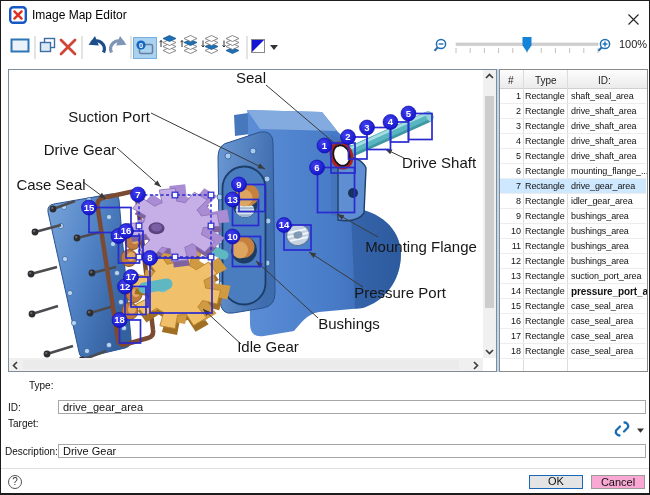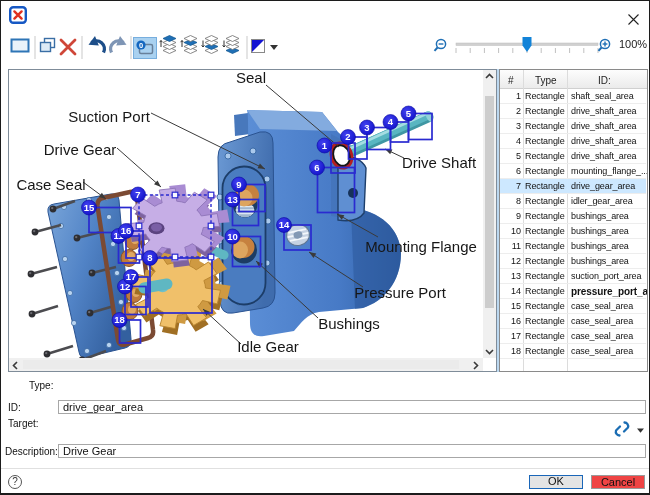--- a/index.html
+++ b/index.html
@@ -6,20 +6,21 @@
 #win{position:relative;width:650px;height:495px;background:#fff;border:1px solid #1c1c1c;border-bottom:2px solid #1c1c1c;overflow:hidden;}
 .abs{position:absolute;}
 .fld{position:absolute;height:14px;border:1px solid #a7a7a7;background:#fff;font-size:11px;color:#111;line-height:12px;padding:0 0 0 4px;}
 </style></head><body>
 <div id="win">
 
 <svg class="abs" style="left:8px;top:5px" width="18" height="18" viewBox="0 0 18 18">
   <rect x="1.2" y="1.2" width="15.6" height="15.6" rx="3" fill="#fff" stroke="#1658c4" stroke-width="2.4"></rect>
   <path d="M5.4,5.4 L12.6,12.6 M12.6,5.4 L5.4,12.6" stroke="#e03020" stroke-width="2.4" stroke-linecap="round"></path>
 </svg>
+<div class="abs" style="left:31px;top:7px;font-size:12px;color:#000;">Image Map Editor</div>
 <svg class="abs" style="left:625px;top:11px" width="15" height="15" viewBox="0 0 15 15">
   <path d="M2.5,2.5 L12.5,12.5 M12.5,2.5 L2.5,12.5" stroke="#222" stroke-width="1.1"></path>
 </svg>
 
 <div class="abs" style="left:0;top:30px;width:650px;height:34px;">
 <svg width="650" height="34" viewBox="0 0 650 34">
   <rect x="10.5" y="8.5" width="17" height="12" fill="#eaf3fa" stroke="#2e75b6" stroke-width="2"></rect>
   <line x1="34" y1="5" x2="34" y2="28" stroke="#c9c9c9"></line>
   <rect x="43.5" y="7.5" width="10" height="9" fill="#fff" stroke="#3a6ea5" stroke-width="1.4"></rect>
   <rect x="39.5" y="11.5" width="10" height="9" fill="#ddeaf6" stroke="#3a6ea5" stroke-width="1.4"></rect>
@@ -464,14 +465,14 @@
  </g>
 </svg>
 <svg class="abs" style="left:635px;top:426px" width="9" height="7" viewBox="0 0 9 7">
       <path d="M1,1.5 L8,1.5 L4.5,5.8 Z" fill="#333"></path>
     </svg>
 <div class="abs" style="left:4px;top:445px;font-size:10px;color:#111;text-align:center;">Description:</div>
 <div class="fld" style="left:57px;top:443px;width:588px;">Drive Gear</div>
 <div class="abs" style="left:0;top:467px;width:650px;height:1px;background:#e0e0e0;"></div>
 <div class="abs" style="left:7px;top:474px;width:14px;height:14px;border:1.4px solid #555;border-radius:50%;font-size:10px;color:#333;text-align:center;line-height:11px;">?</div>
 <div class="abs" style="left:528px;top:474px;width:54px;height:14px;background:#e4e4e4;border:1.5px solid #1a66b8;font-size:11px;color:#111;text-align:center;line-height:11px;">OK</div>
-<div class="abs" style="left:590px;top:474px;width:54px;height:14px;background:#ef4444;border:1px solid #9a9a9a;font-size:11px;color:#111;text-align:center;line-height:12px;">Cancel</div>
+<div class="abs" style="left:590px;top:474px;width:54px;height:14px;background:#f9a8d4;border:1px solid #9a9a9a;font-size:11px;color:#111;text-align:center;line-height:12px;">Cancel</div>
 </div>
 
 </body></html>

